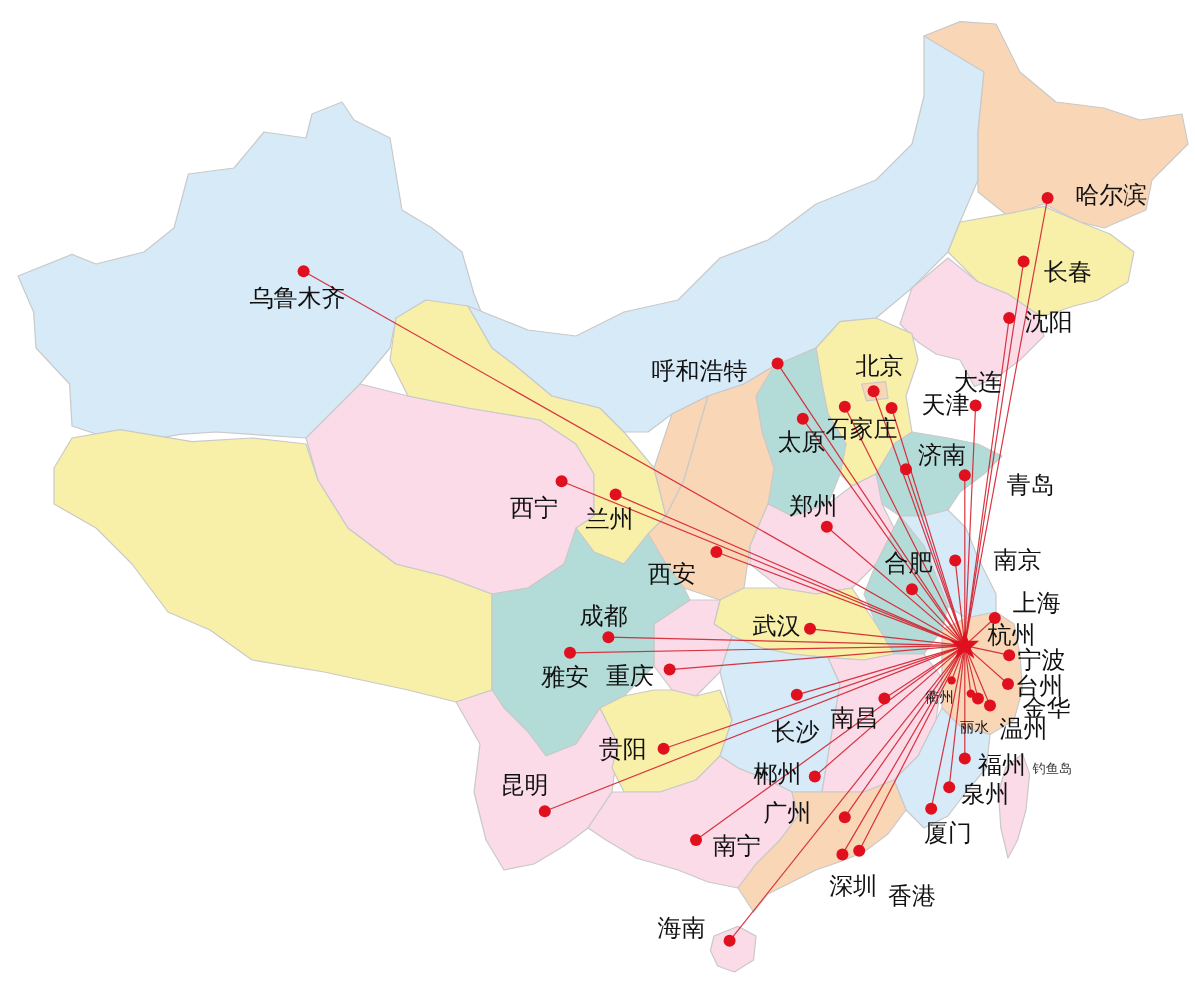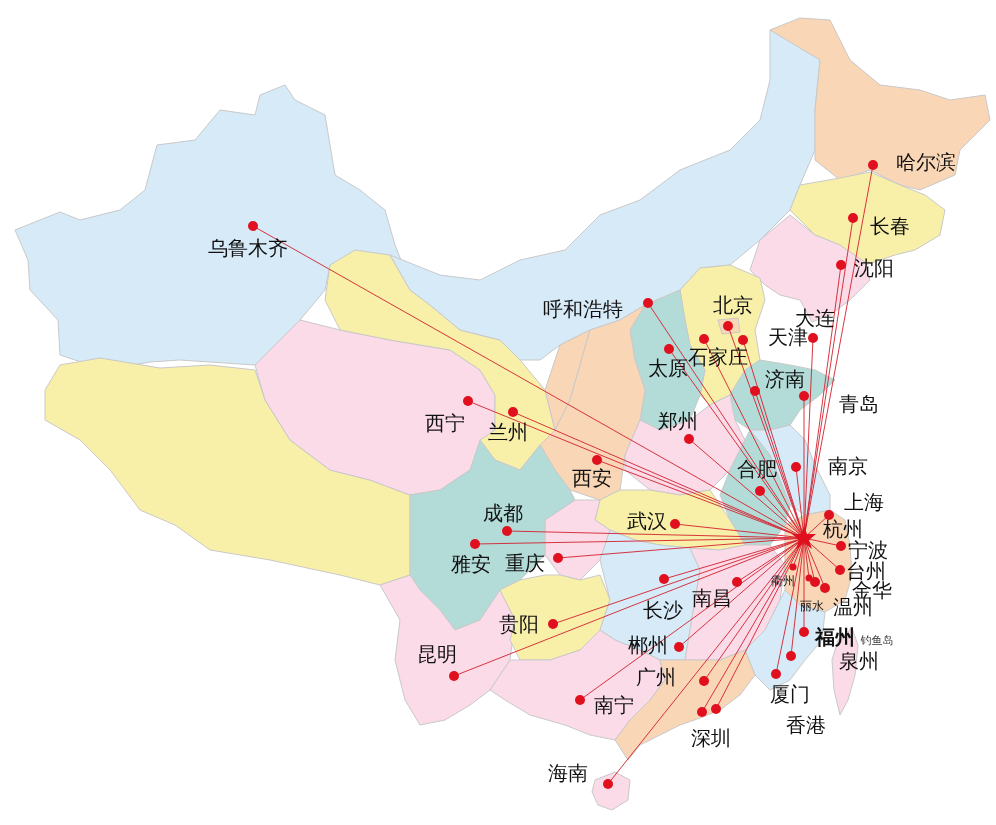--- a/index.html
+++ b/index.html
@@ -181,42 +181,42 @@
     <div class="label" style="left: 733px; top: 305px;">北京</div>
     <div class="label" style="left: 776px; top: 337px; padding-left: 24px;">天津</div>
     <div class="label" style="left: 815px; top: 318px;">大连</div>
     <div class="label" style="left: 718px; top: 357px;">石家庄</div>
     <div class="label" style="left: 633px; top: 368px; margin-left: 35px;">太原</div>
     <div class="label" style="left: 785px; top: 379px;">济南</div>
     <div class="label" style="left: 859px; top: 404px;">青岛</div>
     <div class="label" style="left: 445px; top: 423px;">西宁</div>
     <div class="label" style="left: 508px; top: 432px;">兰州</div>
     <div class="label" style="left: 678px; top: 421px;">郑州</div>
-    <div class="label" style="left: 592px; top: 478px;">西安</div>
+    <div class="label" style="left: 560px; top: 478px;">西安</div>
     <div class="label" style="left: 757px; top: 469px;">合肥</div>
     <div class="label" style="left: 848px; top: 466px;">南京</div>
     <div class="label" style="left: 864px; top: 502px;">上海</div>
     <div class="label" style="left: 843px; top: 529px;">杭州</div>
     <div class="label" style="left: 503px; top: 513px;">成都</div>
     <div class="label" style="left: 647px; top: 521px;">武汉</div>
     <div class="label" style="left: 471px; top: 564px;">雅安</div>
     <div class="label" style="left: 525px; top: 563px;">重庆</div>
     <div class="label" style="left: 868px; top: 550px;">宁波</div>
     <div class="label" style="left: 866px; top: 571px;">台州</div>
     <div class="label small" style="left: 783px; top: 581px;">衢州</div>
     <div class="label" style="left: 663px; top: 610px;">长沙</div>
     <div class="label" style="left: 712px; top: 598px;">南昌</div>
     <div class="label" style="left: 872px; top: 590px;">金华</div>
     <div class="label small" style="left: 812px; top: 606px;">丽水</div>
     <div class="label" style="left: 853px; top: 607px;">温州</div>
-    <div class="label" style="left: 835px; top: 637px; font-weight: bold;">福州</div>
-    <div class="label" style="left: 821px; top: 661px; margin-left: 38px;">泉州</div>
+    <div class="label" style="left: 835px; top: 637px;">福州</div>
+    <div class="label" style="left: 821px; top: 661px;">泉州</div>
     <div class="label" style="left: 519px; top: 624px;">贵阳</div>
     <div class="label" style="left: 790px; top: 694px;">厦门</div>
     <div class="label" style="left: 648px; top: 645px;">郴州</div>
     <div class="label" style="left: 437px; top: 654px;">昆明</div>
     <div class="label" style="left: 656px; top: 677px;">广州</div>
     <div class="label" style="left: 614px; top: 705px;">南宁</div>
     <div class="label" style="left: 711px; top: 738px;">深圳</div>
-    <div class="label" style="left: 760px; top: 725px; margin-left: 46px;">香港</div>
+    <div class="label" style="left: 760px; top: 746px;">香港</div>
     <div class="label" style="left: 568px; top: 773px;">海南</div>
     <div class="label tiny" style="left: 877px; top: 641px;">钓鱼岛</div>
   </div>
 
 </body></html>

